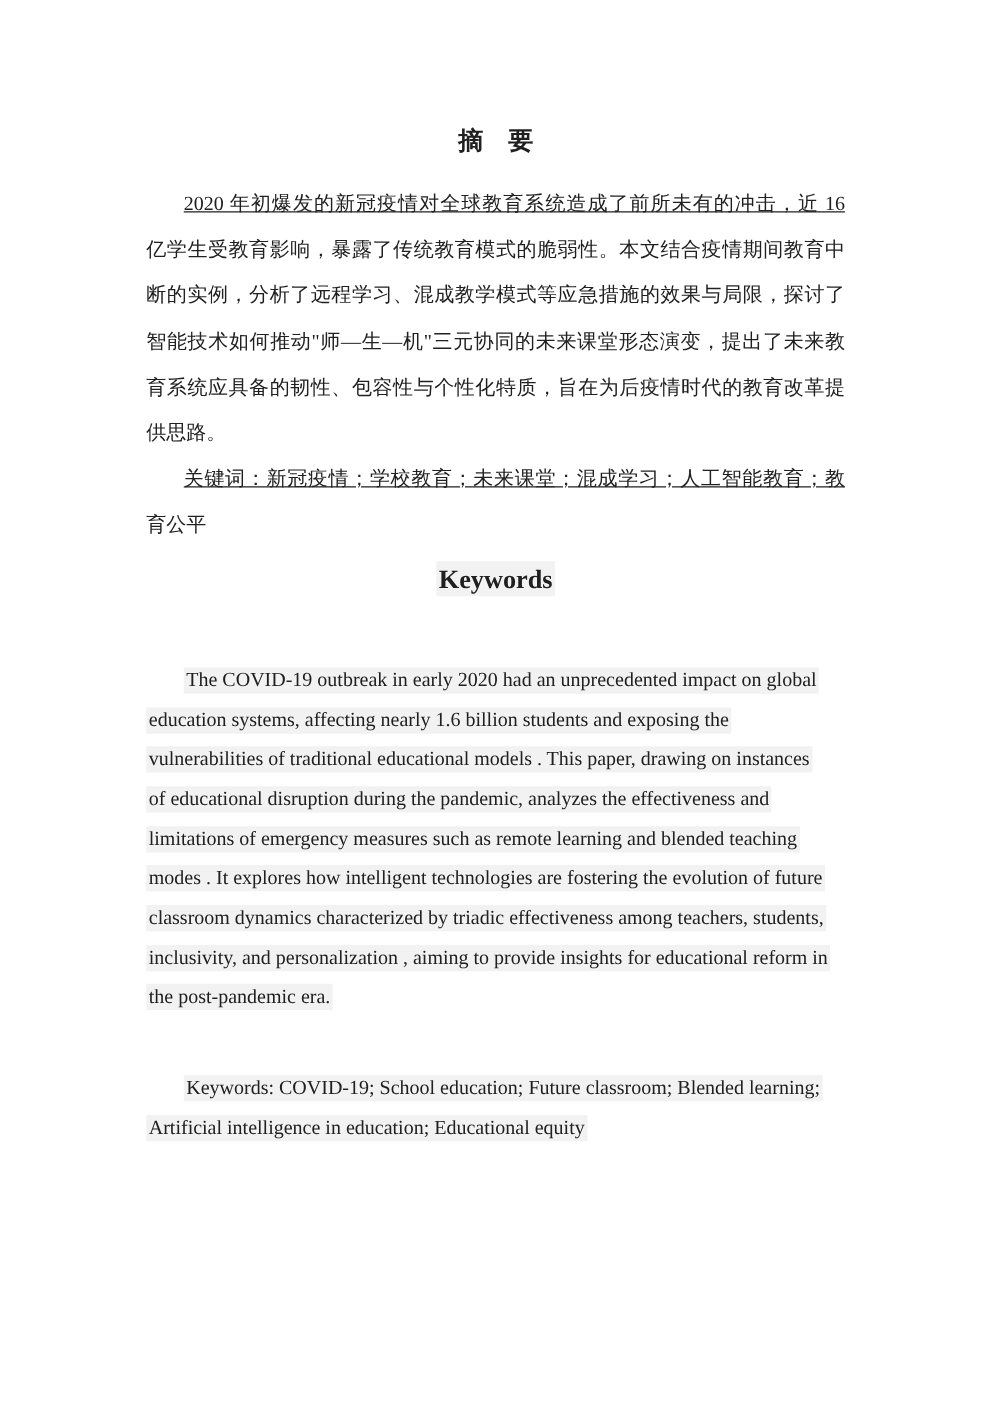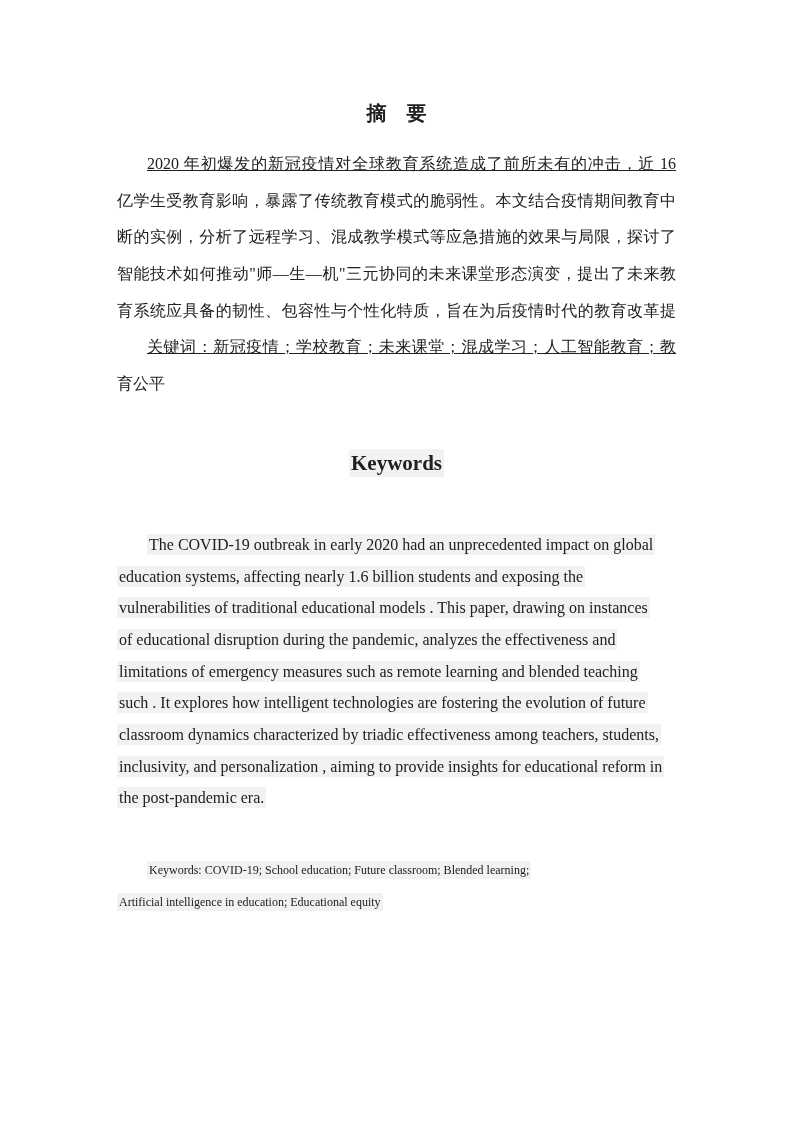--- a/index.html
+++ b/index.html
@@ -70,21 +70,21 @@
     top: 529px;
     width: 559px;
     font-size: 16px;
     line-height: 31.65px;
   }
   .en-keywords {
     position: absolute;
     left: 117px;
     top: 855px;
     width: 559px;
-    font-size: 12px;
+    font-size: 16px;
     line-height: 31.65px;
   }
   .en-line {
     white-space: nowrap;
     text-align: left;
   }
   .en-indent { text-indent: 30px; }
   .hl {
     background: var(--highlight, #f2f2f2);
     padding: 2px 2px;
@@ -96,35 +96,36 @@
 <div class="page">
 
   <div class="cn-title">摘　要</div>
 
   <div class="cn-block">
     <div class="cn-line cn-indent">2020 年初爆发的新冠疫情对全球教育系统造成了前所未有的冲击，近 16</div>
     <div class="cn-line">亿学生受教育影响，暴露了传统教育模式的脆弱性。本文结合疫情期间教育中</div>
     <div class="cn-line">断的实例，分析了远程学习、混成教学模式等应急措施的效果与局限，探讨了</div>
     <div class="cn-line">智能技术如何推动"师—生—机"三元协同的未来课堂形态演变，提出了未来教</div>
     <div class="cn-line">育系统应具备的韧性、包容性与个性化特质，旨在为后疫情时代的教育改革提</div>
+    <div class="cn-line cn-last">供思路。</div>
     <div class="cn-line cn-indent">关键词：新冠疫情；学校教育；未来课堂；混成学习；人工智能教育；教</div>
     <div class="cn-line cn-last">育公平</div>
   </div>
 
   <div class="en-heading">
     <span class="hl">Keywords</span>
   </div>
 
   <div class="en-block">
     <div class="en-line en-indent"><span class="hl">The COVID-19 outbreak in early 2020 had an unprecedented impact on global</span></div>
     <div class="en-line"><span class="hl">education systems, affecting nearly 1.6 billion students and exposing the</span></div>
     <div class="en-line"><span class="hl">vulnerabilities of traditional educational models . This paper, drawing on instances</span></div>
     <div class="en-line"><span class="hl">of educational disruption during the pandemic, analyzes the effectiveness and</span></div>
     <div class="en-line"><span class="hl">limitations of emergency measures such as remote learning and blended teaching</span></div>
-    <div class="en-line"><span class="hl">such . It explores how intelligent technologies are fostering the evolution of future</span></div>
+    <div class="en-line"><span class="hl">modes . It explores how intelligent technologies are fostering the evolution of future</span></div>
     <div class="en-line"><span class="hl">classroom dynamics characterized by triadic effectiveness among teachers, students,</span></div>
     <div class="en-line"><span class="hl">inclusivity, and personalization , aiming to provide insights for educational reform in</span></div>
     <div class="en-line"><span class="hl">the post-pandemic era.</span></div>
   </div>
 
   <div class="en-keywords">
     <div class="en-line en-indent"><span class="hl">Keywords: COVID-19; School education; Future classroom; Blended learning;</span></div>
     <div class="en-line"><span class="hl">Artificial intelligence in education; Educational equity</span></div>
   </div>
 

